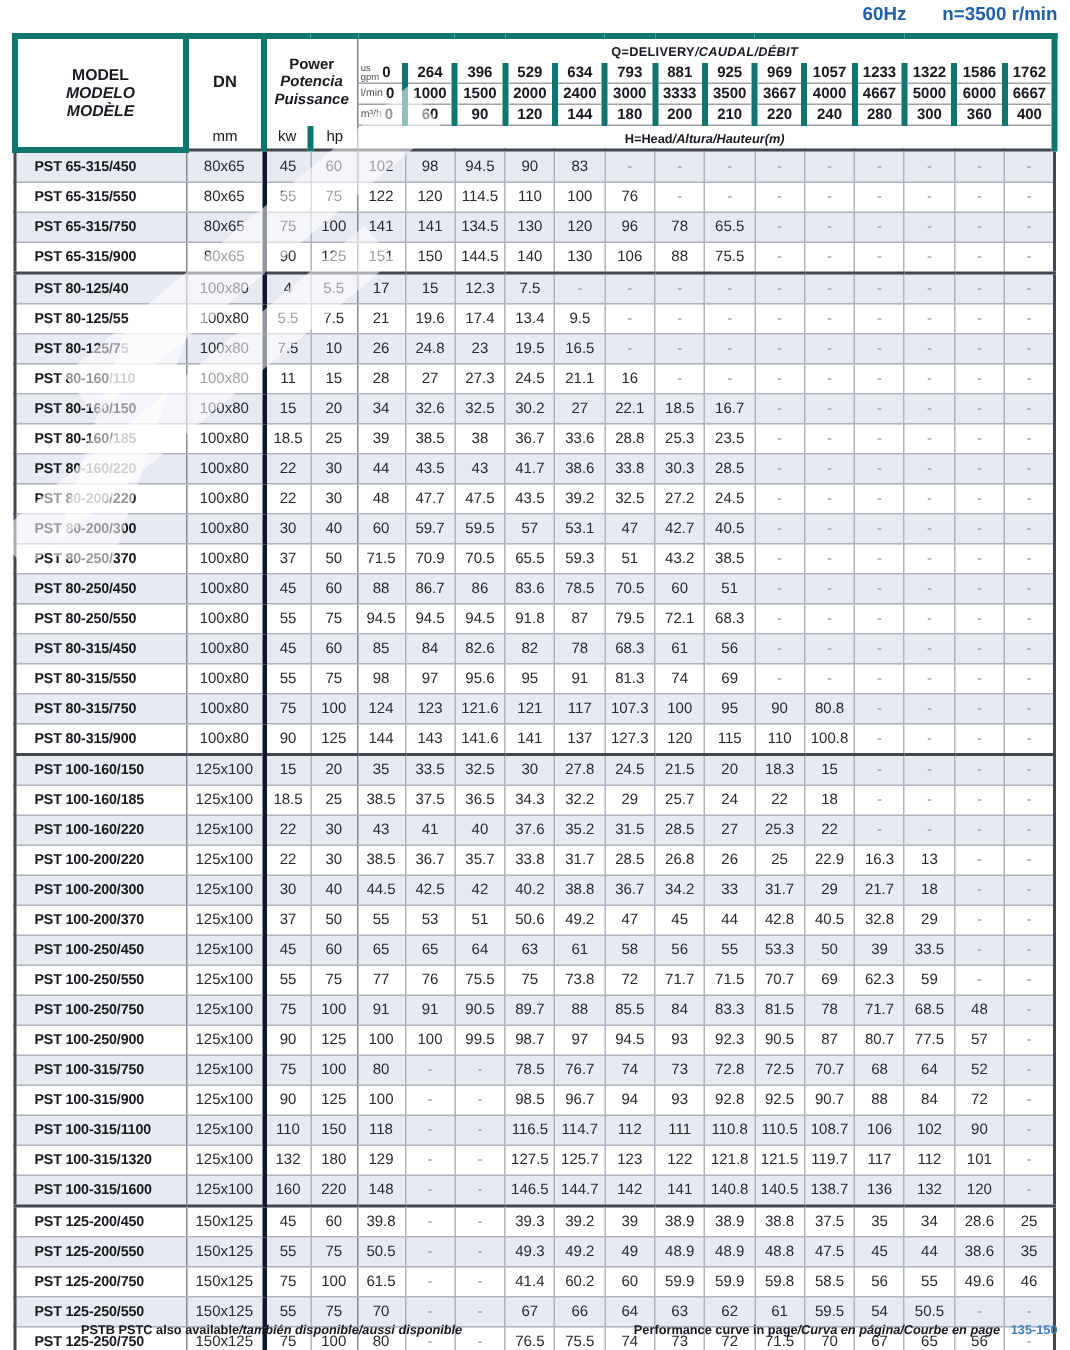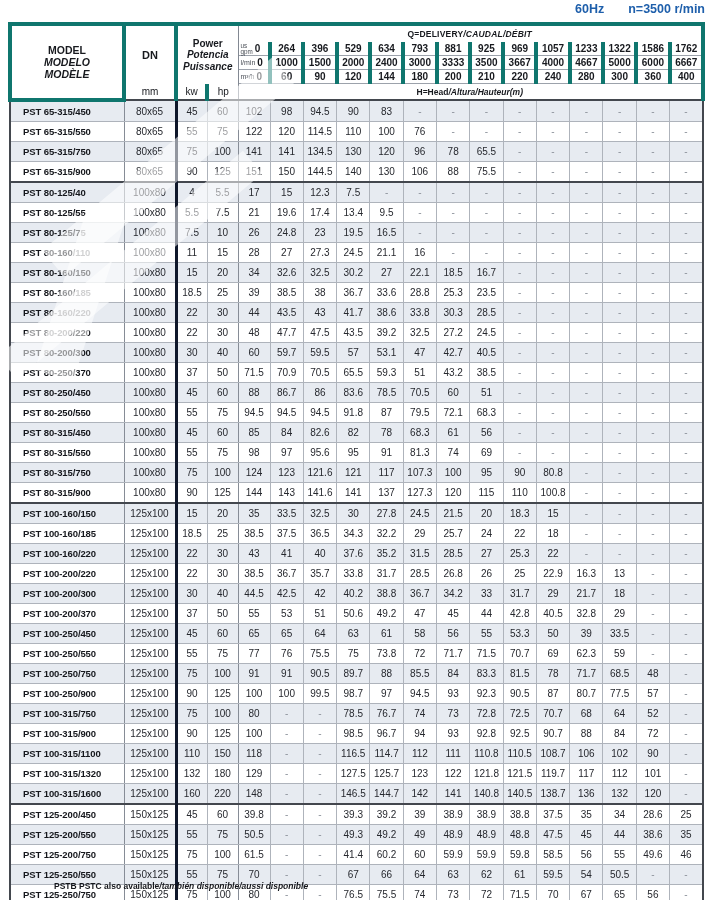--- a/index.html
+++ b/index.html
@@ -981,13 +981,16 @@
 </table>
 
 <div class="wm wm1"></div>
 <div class="wm wm2"></div>
 <div class="wm wm3"></div>
 
 <div class="footer">
   <div>
     <span>PSTB PSTC also available</span><span class="it">/también disponible/aussi disponible</span>
   </div>
+  <div>
+    <span>Performance curve in page</span><span class="it">/Curva en página/Courbe en page</span><span class="pages">135-150</span>
+  </div>
 </div>
 
 </body></html>

